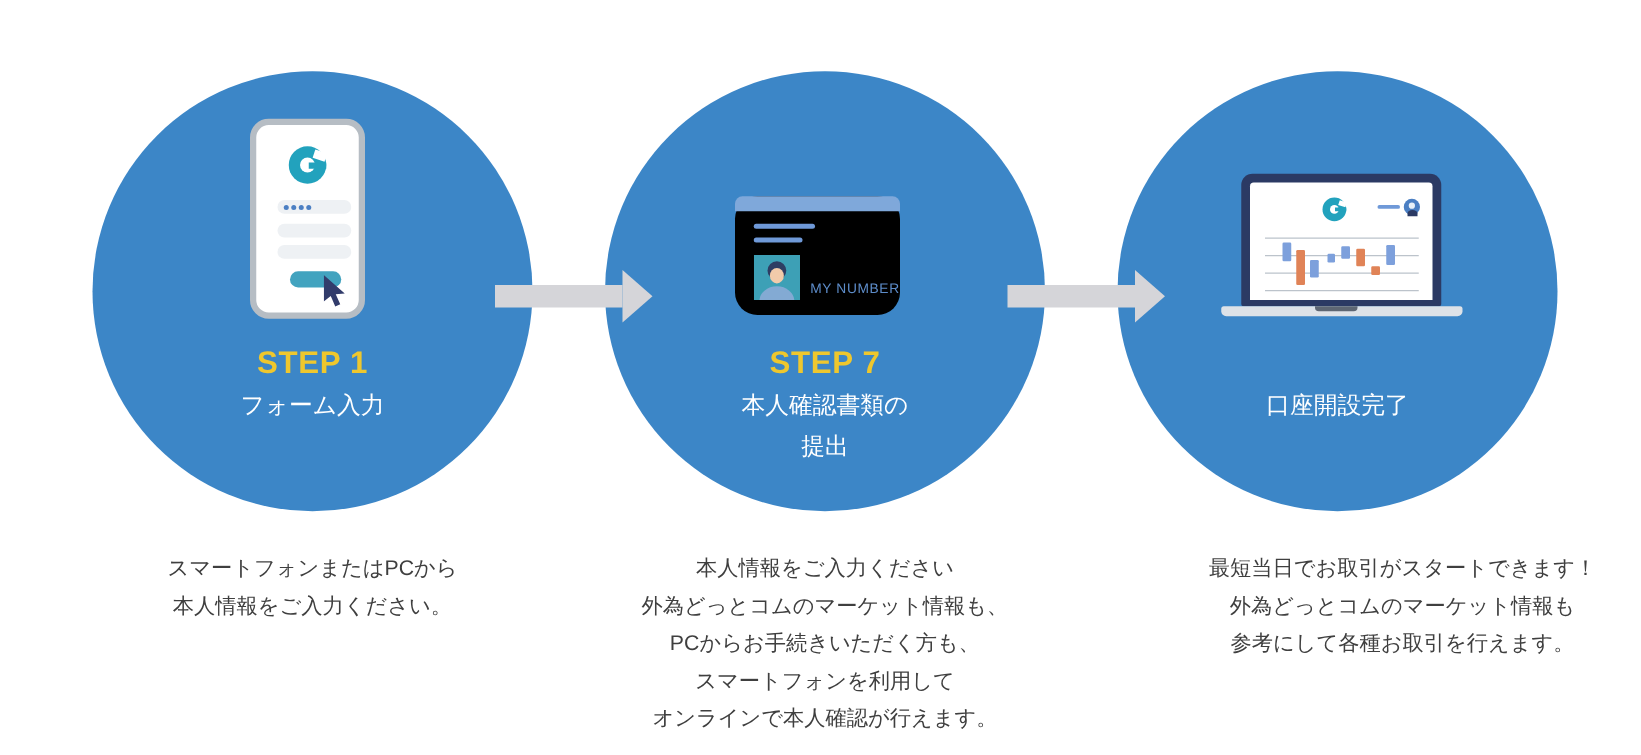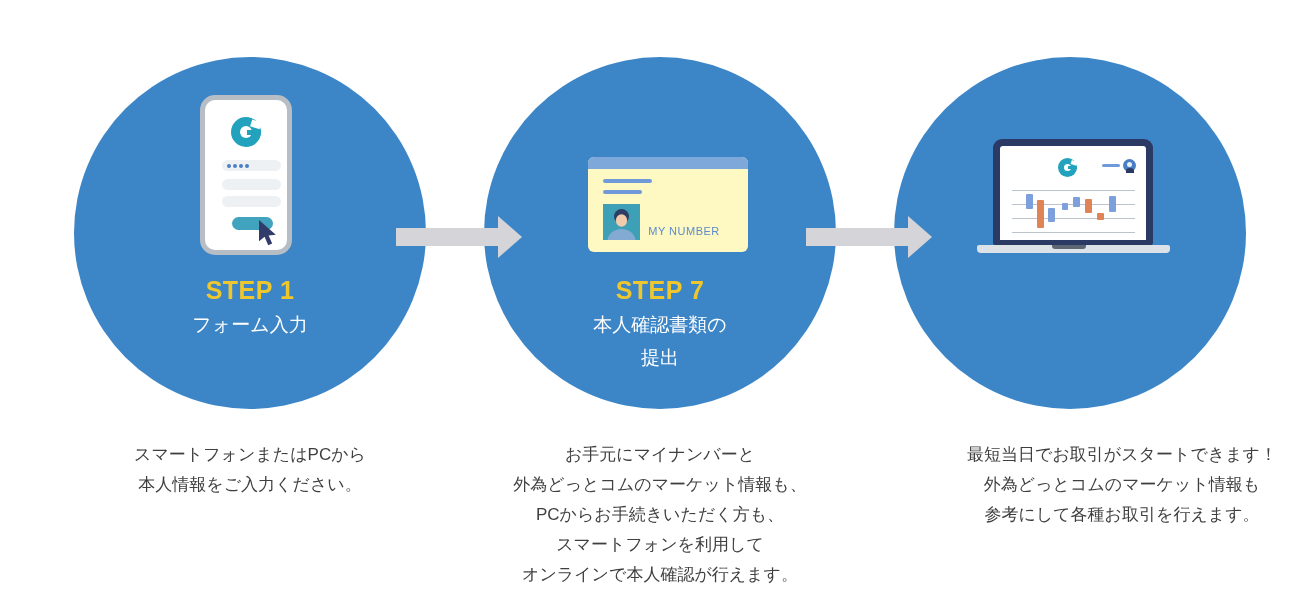--- a/index.html
+++ b/index.html
@@ -36,21 +36,21 @@
     border:5px solid #b6bdc4;border-radius:15px;box-sizing:border-box;}
   .phone .pill{position:absolute;left:17px;width:59px;height:11px;border-radius:6px;background:#eef1f4;}
   .phone .pill.p1{top:60px;}
   .phone .pill.p2{top:79px;}
   .phone .pill.p3{top:96px;}
   .phone .dot{position:absolute;top:3.5px;width:4px;height:4px;border-radius:50%;background:#4b7fc3;}
   .phone .btn{position:absolute;left:27px;top:117px;width:41px;height:13px;border-radius:7px;background:#42a3bf;}
   .phone .cursor{position:absolute;left:54px;top:120px;}
 
   
-  .idcard{position:absolute;left:104px;top:100px;width:160px;height:95px;background:#fef9c3;border-radius:6px;}
+  .idcard{position:absolute;left:104px;top:100px;width:132px;height:95px;background:#000000;border-radius:18px;}
   .idcard .hdr{position:absolute;left:0;top:0;width:100%;height:12px;background:#7fa8da;border-radius:6px 6px 0 0;}
   .idcard .tline{position:absolute;left:15px;height:3.5px;border-radius:2px;background:#6f99d8;}
   .idcard .tline.l1{top:22px;width:49px;}
   .idcard .tline.l2{top:33px;width:39px;}
   .idcard .photo{position:absolute;left:15px;top:47px;width:37px;height:36px;overflow:hidden;}
   .idcard .card-label{position:absolute;left:60px;top:68px;width:72px;text-align:center;
     font-size:11px;letter-spacing:.5px;color:#5d8cc9;}
 
   
   .laptop-screen{position:absolute;left:99px;top:82px;width:160px;height:106px;background:#2b3a64;
@@ -160,28 +160,31 @@
             <div class="candle" style="left: 73px; top: 51px; width: 7px; height: 10px; background: rgb(125, 160, 220);"></div>
             <div class="candle" style="left: 85px; top: 53px; width: 7px; height: 14px; background: rgb(224, 131, 87);"></div>
             <div class="candle" style="left: 97px; top: 67px; width: 7px; height: 7px; background: rgb(224, 131, 87);"></div>
             <div class="candle" style="left: 109px; top: 50px; width: 7px; height: 16px; background: rgb(125, 160, 220);"></div>
           </div>
       </div>
     </div>
     <div class="laptop-base">
         <div class="notch"></div>
       </div>
+    <div class="step-title">
+      <div>口座開設完了</div>
+    </div>
   </div>
 
   <div class="desc d1">
     <div>スマートフォンまたはPCから</div>
     <div>本人情報をご入力ください。</div>
   </div>
   <div class="desc d2">
-    <div>お手元にマイナンバーと</div>
+    <div>本人情報をご入力ください</div>
     <div>外為どっとコムのマーケット情報も、</div>
     <div>PCからお手続きいただく方も、</div>
     <div>スマートフォンを利用して</div>
     <div>オンラインで本人確認が行えます。</div>
   </div>
   <div class="desc d3">
     <div>最短当日でお取引がスタートできます！</div>
     <div>外為どっとコムのマーケット情報も</div>
     <div>参考にして各種お取引を行えます。</div>
   </div>

